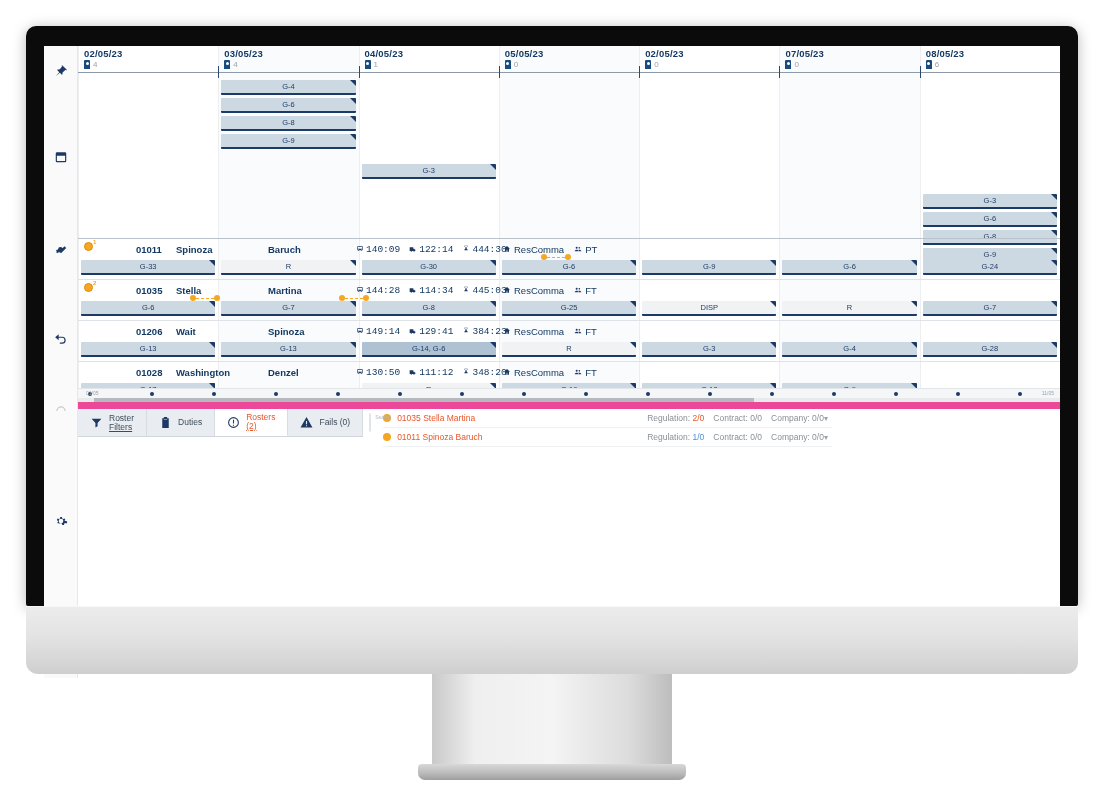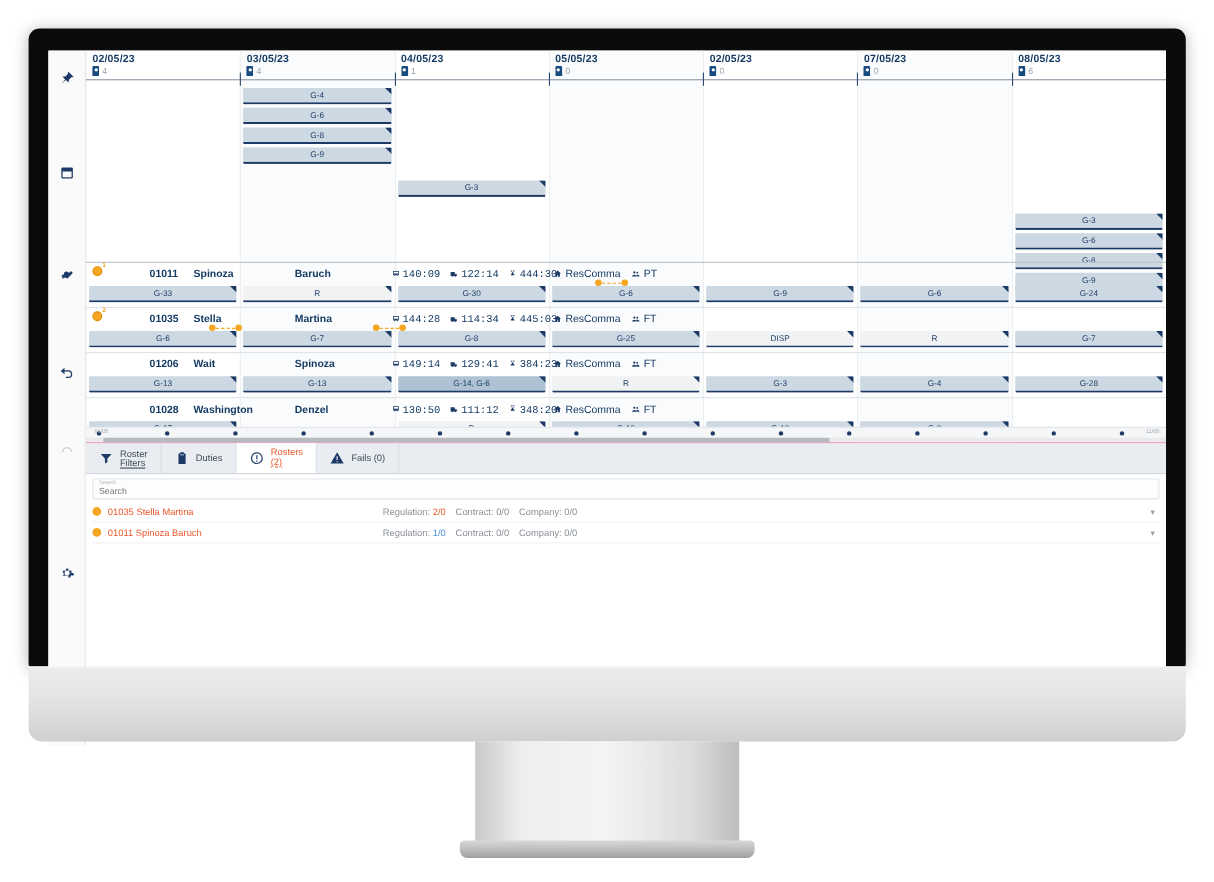--- a/index.html
+++ b/index.html
@@ -136,21 +136,21 @@
   .gantt-scroll {
     position: absolute; left: 0; right: 0; bottom: 0; height: 14px;
     background: #f5f6f7; border-top: 1px solid #e3e6e9;
   }
   .gs-track { position:absolute; left:0; right:0; top:9px; height:5px; background:#e9eaec; }
   .gs-thumb { position:absolute; left:16px; top:9px; width:660px; height:5px; background:#b6b9bd; }
   .gs-dot { position:absolute; top:3px; width:4px; height:4px; background:#1d3a66; border-radius:50%; }
   .gs-lab { position:absolute; top:1px; font-size:5px; color:#9aa3ab; }
 
   
-  .panel { flex: 1; background: #fff; border-top: 1px solid #ec4899; display: flex; flex-direction: column; min-height:0;}
+  .panel { flex: 1; background: #fff; border-top: 7px solid #ec4899; display: flex; min-height:0;}
   .tabs { display: flex; height: 28px; background: #e9edf1; border-bottom: 1px solid #cfd6dd; }
   .tab {
     display: flex; align-items: center; gap: 6px; padding: 0 12px;
     font-size: 8.5px; color: #3e4c59; border-right: 1px solid #d6dce2;
   }
   .tab.active { background: #ffffff; border-bottom: 1px solid #fff; }
   .tab .tlabel { line-height: 1.05; }
   .tab.alert .tlabel { color: #e8572a; }
   .tab .tsub { display:block; text-decoration: underline; }
   .tab svg { width: 13px; height: 13px; fill: #1d3a66; flex: 0 0 13px; }

